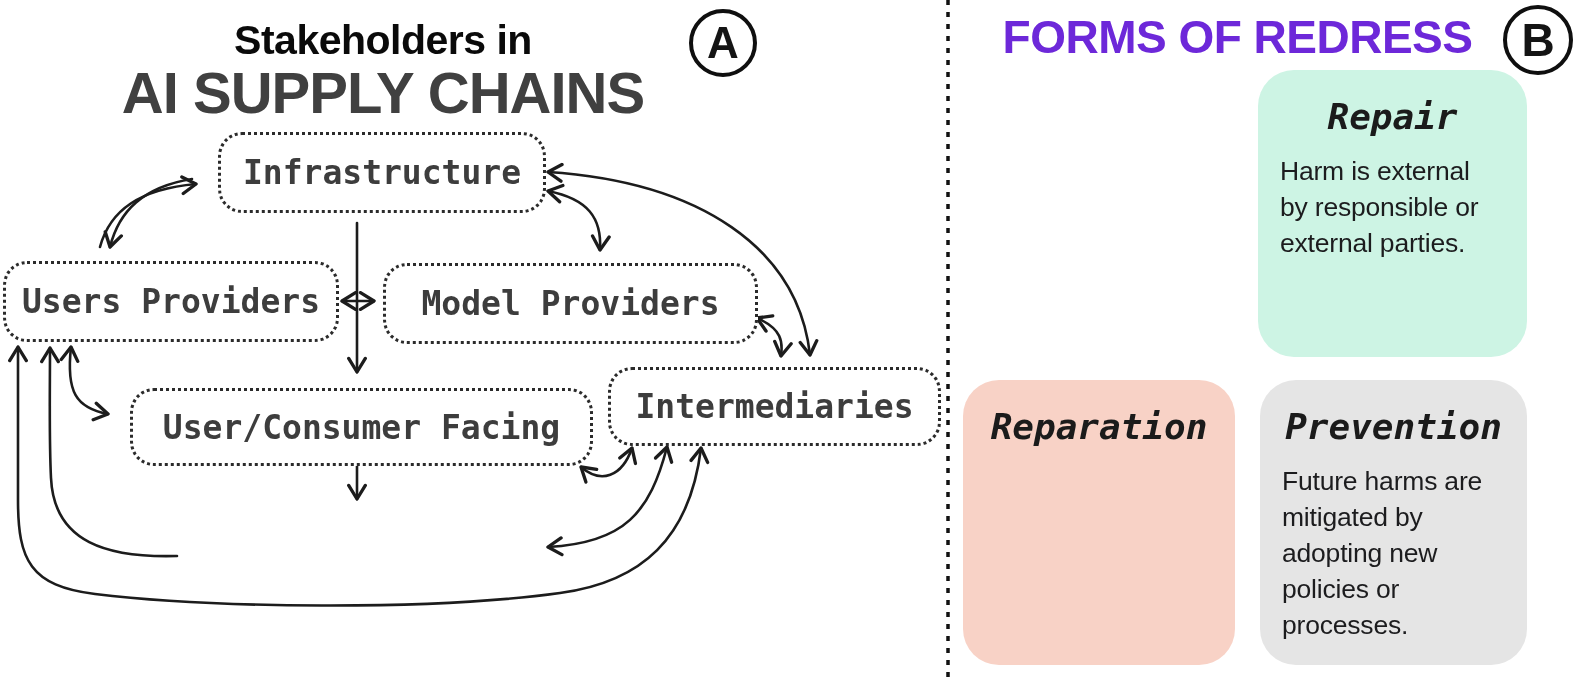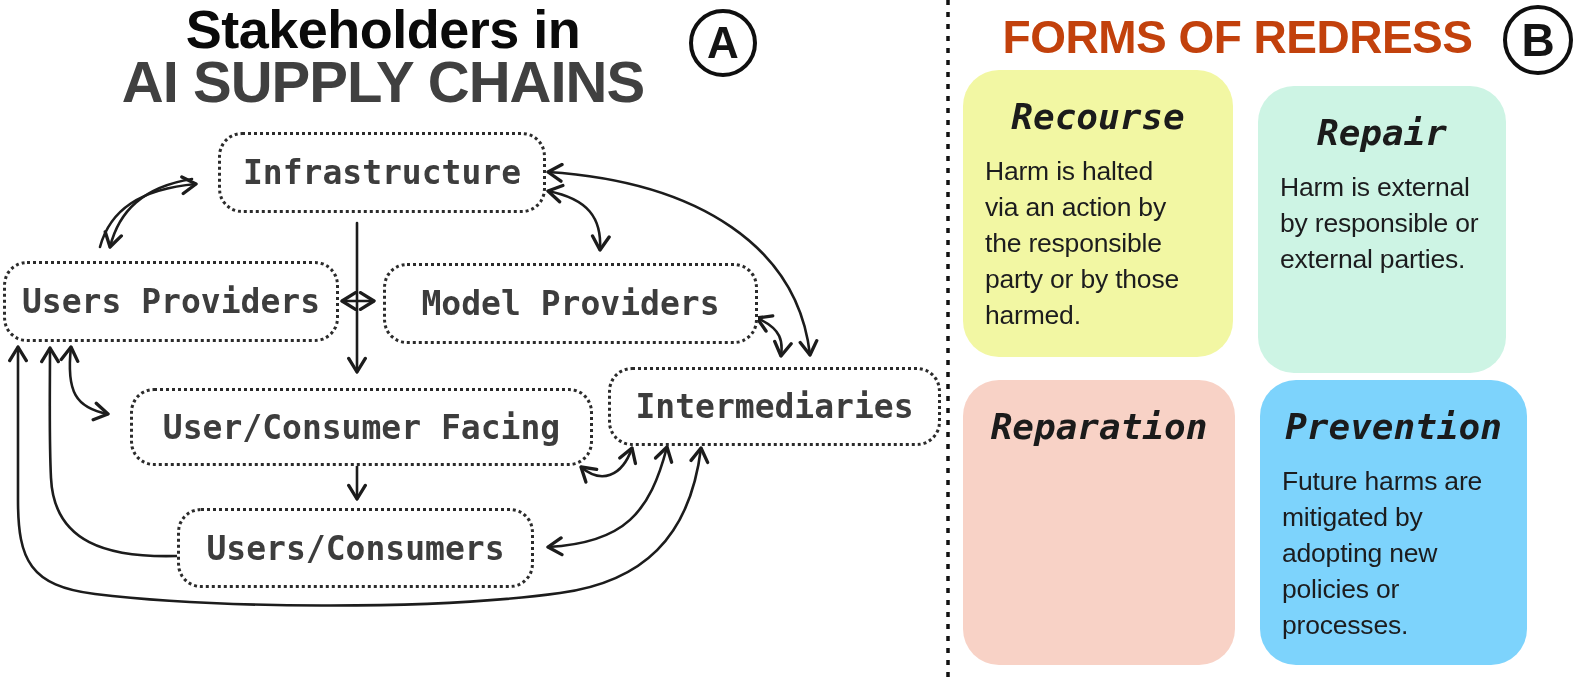--- a/index.html
+++ b/index.html
@@ -2,24 +2,24 @@
 <html><head>
 <meta charset="utf-8">
 <style>
   html,body{margin:0;padding:0;background:#ffffff;}
   .stage{
     position:relative;width:1578px;height:682px;background:#ffffff;overflow:hidden;
     font-family:"Liberation Sans",sans-serif;color:#111;
   }
   
   .title-a{position:absolute;left:108px;top:6px;width:550px;text-align:center;}
-  .title-a .l1{font-size:54px;line-height:46px;font-weight:900;letter-spacing:-0.5px;color:#0a0a0a;}
+  .title-a .l1{font-size:41px;line-height:46px;font-weight:900;letter-spacing:-0.5px;color:#0a0a0a;margin-top:11px;}
   .title-a .l2{font-size:58px;line-height:60px;font-weight:700;letter-spacing:-1px;color:#404040;}
   .title-b{position:absolute;left:1000px;top:12px;width:475px;text-align:center;
-    font-size:46px;line-height:50px;font-weight:900;letter-spacing:-0.5px;color:#c2410c;}
+    font-size:46px;line-height:50px;font-weight:900;letter-spacing:-0.5px;color:#6d28d9;}
   .badge{position:absolute;border:4px solid #0f0f0f;border-radius:50%;background:#fff;
     display:flex;align-items:center;justify-content:center;font-weight:900;color:#141414;}
   .badge-a{left:689px;top:9px;width:60px;height:60px;font-size:44px;}
   .badge-b{left:1503px;top:5px;width:62px;height:62px;font-size:46px;}
 
   
   .node{
     position:absolute;background:#ffffff;border:3px dotted #2b2b2b;border-radius:24px;
     display:flex;align-items:center;justify-content:center;
     font-family:"DejaVu Sans Mono",monospace;font-weight:bold;font-size:33px;color:#3d3d3d;
@@ -39,21 +39,21 @@
   .card{position:absolute;border-radius:36px;z-index:2;padding:20px 22px;box-sizing:border-box;}
   .card-title{
     text-align:center;font-family:"DejaVu Sans Mono",monospace;
     font-weight:bold;font-style:italic;font-size:36px;color:#1b1b1b;margin-top:6px;
   }
   .card-body{
     margin-top:16px;font-size:26.5px;line-height:36px;color:#1c1c1e;
     white-space:pre-line;letter-spacing:-0.2px;
   }
   .card-recourse{left:963px;top:70px;width:270px;height:287px;}
-  .card-repair{left:1258px;top:86px;width:248px;height:287px;}
+  .card-repair{left:1258px;top:70px;width:269px;height:287px;}
   .card-reparation{left:963px;top:380px;width:272px;height:285px;}
   .card-prevention{left:1260px;top:380px;width:267px;height:285px;}
 </style>
 </head>
 <body>
 
 <div class="stage">
 
   <svg class="arrows" width="1578" height="682" viewBox="0 0 1578 682">
     <defs>
@@ -107,45 +107,34 @@
   </div>
   <div class="node n-user-consumer-facing">
     <span>User/Consumer Facing</span>
   </div>
   <div class="node n-model-providers">
     <span>Model Providers</span>
   </div>
   <div class="node n-intermediaries">
     <span>Intermediaries</span>
   </div>
-  <div class="node n-users-consumers">
-    <span>Users/Consumers</span>
-  </div>
 
   <div class="title-b">FORMS OF REDRESS</div>
   <div class="badge badge-b">B</div>
 
-  <div class="card card-recourse" style="background: rgb(242, 247, 163);">
-    <div class="card-title">Recourse</div>
-    <div class="card-body">Harm is halted
-via an action by
-the responsible
-party or by those
-harmed.</div>
-  </div>
   <div class="card card-repair" style="background: rgb(205, 244, 228);">
     <div class="card-title">Repair</div>
     <div class="card-body">Harm is external
 by responsible or
 external parties.</div>
   </div>
   <div class="card card-reparation" style="background: rgb(248, 210, 198);">
     <div class="card-title">Reparation</div>
   </div>
-  <div class="card card-prevention" style="background: #7dd3fc;">
+  <div class="card card-prevention" style="background: #e5e5e5;">
     <div class="card-title">Prevention</div>
     <div class="card-body">Future harms are
 mitigated by
 adopting new
 policies or
 processes.</div>
   </div>
 
 </div>
 

